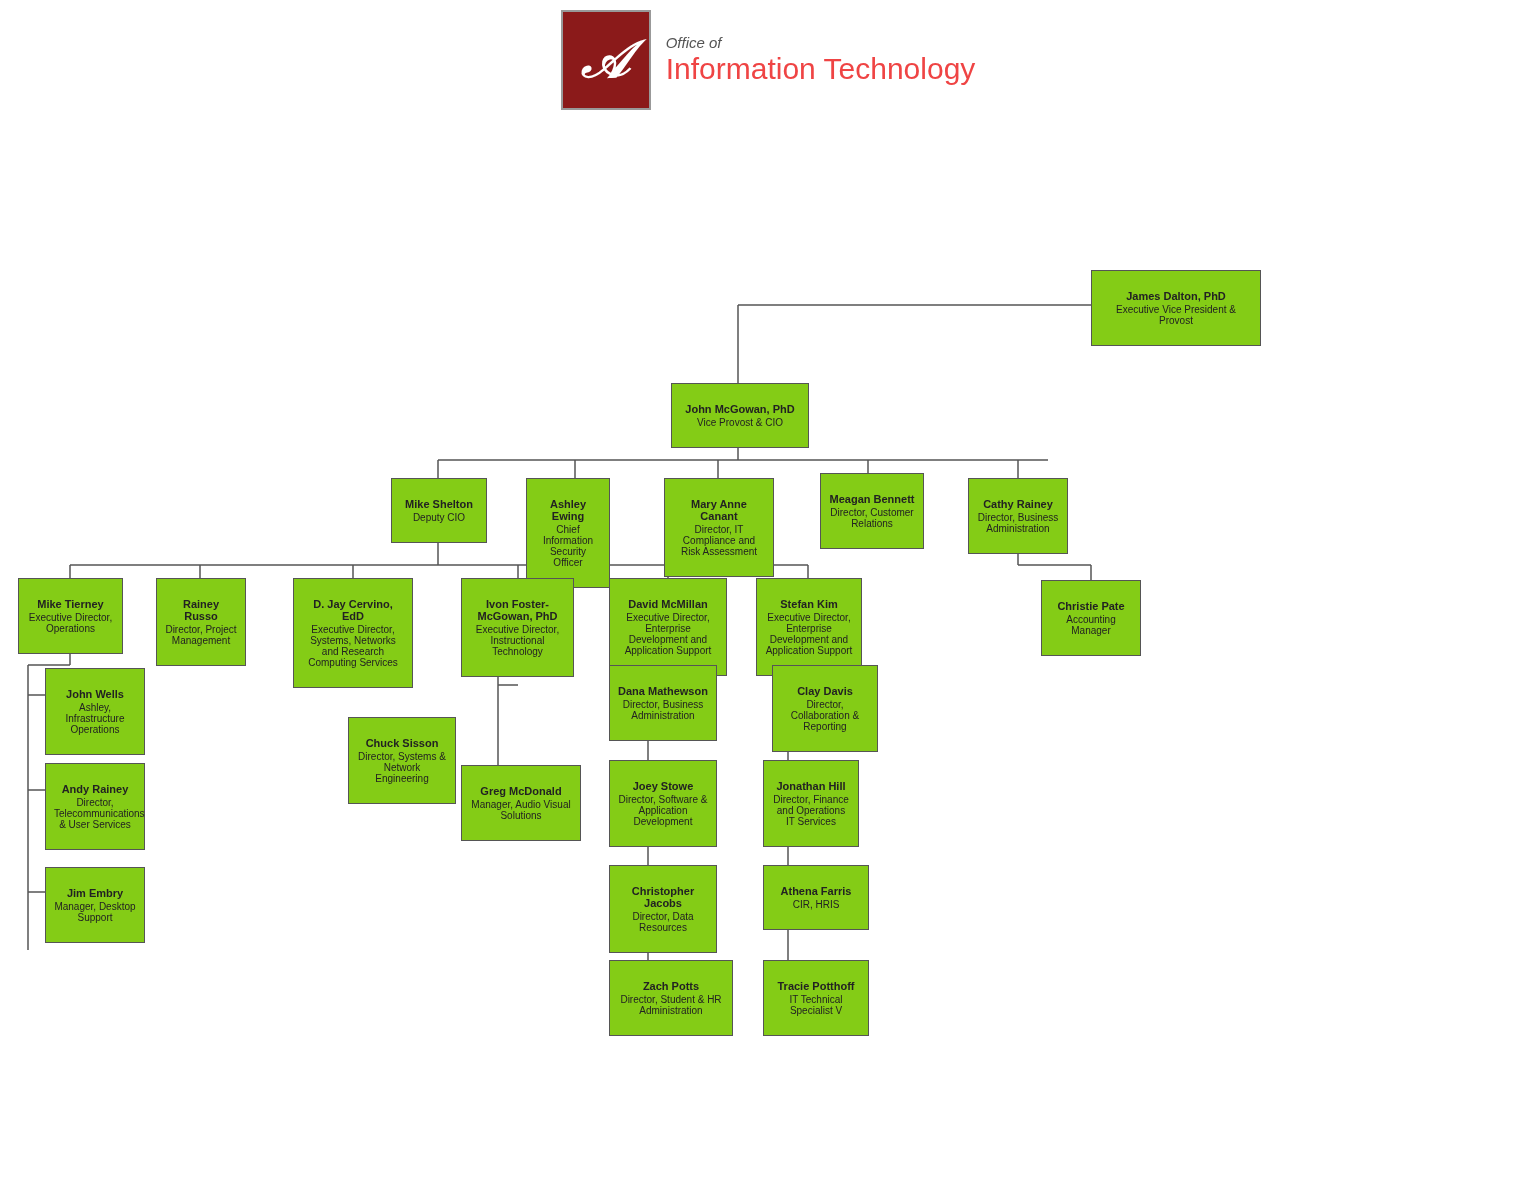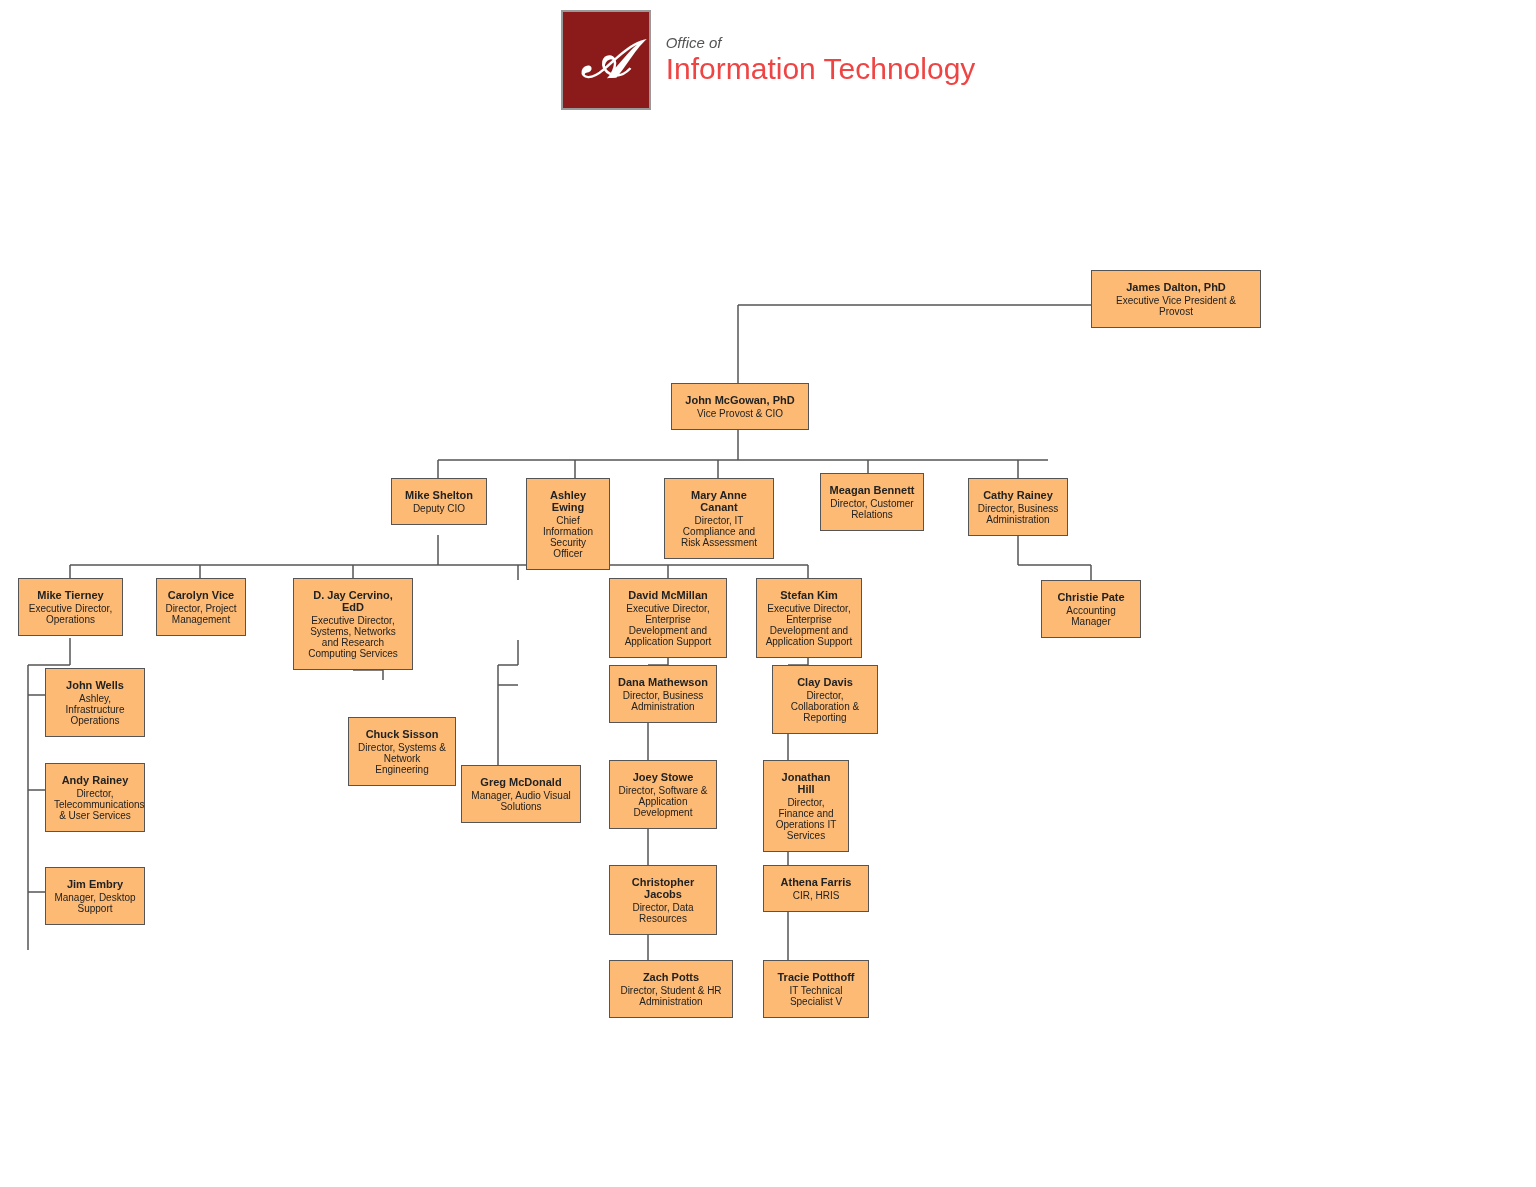--- a/index.html
+++ b/index.html
@@ -61,23 +61,23 @@
     .header-text .it-text {
       font-size: 30px;
       color: #ef4444;
       font-weight: normal;
       line-height: 1.2;
     }
 
     
     .node {
       border: 1px solid #555;
-      background: #fdba74;
+      background: #84cc16;
       text-align: center;
-      padding: 10px 8px;
+      padding: 19px 8px;
       display: inline-block;
       position: absolute;
     }
 
     .node .name {
       font-weight: bold;
       font-size: 11px;
       display: block;
     }
 
@@ -227,29 +227,33 @@
       <span class="name">Christie Pate</span>
       <span class="title">Accounting Manager</span>
     </div>
 
     <div class="node" style="left:10px; top:448px; width:105px;">
       <span class="name">Mike Tierney</span>
       <span class="title">Executive Director, Operations</span>
     </div>
 
     <div class="node" style="left:148px; top:448px; width:90px;">
-      <span class="name">Carolyn Vice</span>
+      <span class="name">Rainey Russo</span>
       <span class="title">Director, Project Management</span>
     </div>
 
     <div class="node" style="left:285px; top:448px; width:120px;">
       <span class="name">D. Jay Cervino, EdD</span>
       <span class="title">Executive Director, Systems, Networks and Research Computing Services</span>
     </div>
 
+    <div class="node" style="left:453px; top:448px; width:113px;">
+      <span class="name">Ivon Foster-McGowan, PhD</span>
+      <span class="title">Executive Director, Instructional Technology</span>
+    </div>
 
     <div class="node" style="left:601px; top:448px; width:118px;">
       <span class="name">David McMillan</span>
       <span class="title">Executive Director, Enterprise Development and Application Support</span>
     </div>
 
     <div class="node" style="left:748px; top:448px; width:106px;">
       <span class="name">Stefan Kim</span>
       <span class="title">Executive Director, Enterprise Development and Application Support</span>
     </div>
@@ -298,21 +302,21 @@
     <div class="node" style="left:601px; top:830px; width:124px;">
       <span class="name">Zach Potts</span>
       <span class="title">Director, Student &amp; HR Administration</span>
     </div>
 
     <div class="node" style="left:755px; top:535px; width:106px;margin-left:9px;">
       <span class="name">Clay Davis</span>
       <span class="title">Director, Collaboration &amp; Reporting</span>
     </div>
 
-    <div class="node" style="left:755px; top:630px; width:86px;">
+    <div class="node" style="left:755px; top:630px; width:96px;">
       <span class="name">Jonathan Hill</span>
       <span class="title">Director, Finance and Operations IT Services</span>
     </div>
 
     <div class="node" style="left:755px; top:735px; width:106px;">
       <span class="name">Athena Farris</span>
       <span class="title">CIR, HRIS</span>
     </div>
 
     <div class="node" style="left:755px; top:830px; width:106px;">

